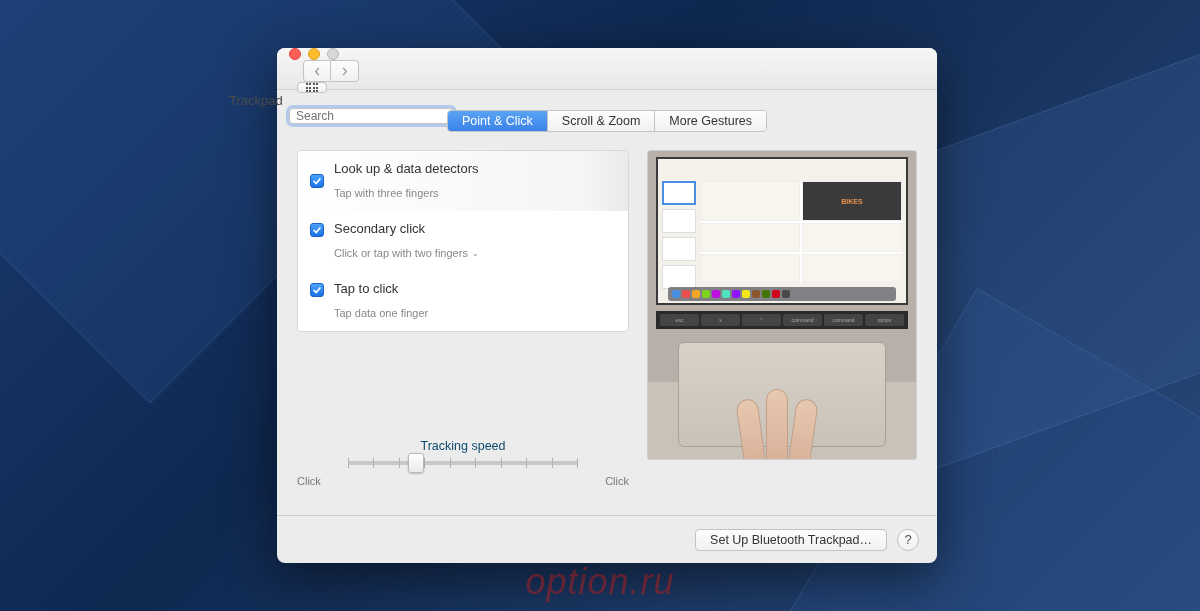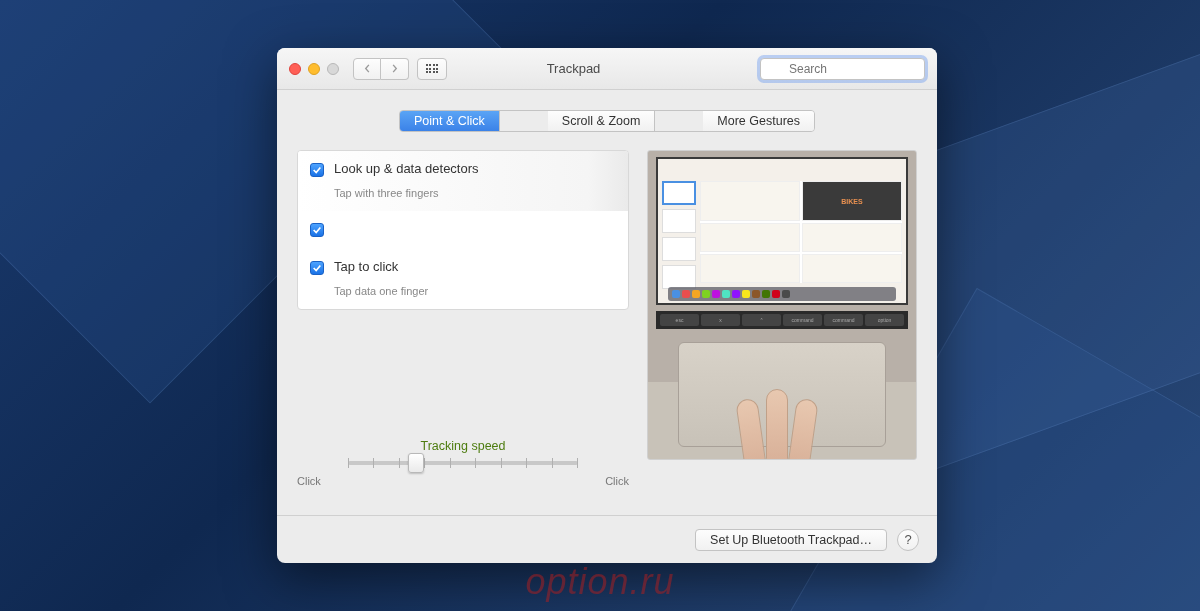--- a/index.html
+++ b/index.html
@@ -13,23 +13,24 @@
 .bg-shape.a { width: 500px; height: 500px; transform: rotate(45deg); top: -200px; left: -100px; }
 .bg-shape.b { width: 400px; height: 400px; transform: rotate(30deg); bottom: -150px; right: -50px; }
 .bg-shape.c { width: 600px; height: 300px; transform: rotate(-20deg); top: 100px; right: -200px; background: rgba(60,100,160,0.25); }
 
 .window {
   position: absolute; left: 277px; top: 48px; width: 660px; height: 515px;
   background: #ececec; border-radius: 8px; box-shadow: 0 15px 50px rgba(0,0,0,0.5);
   display: flex; flex-direction: column;
 }
 .titlebar {
-  height: 42px; display: flex; align-items: center; padding: 0 12px;
+  height: 42px; display: flex; align-items: flex-start; padding: 0 12px;
   border-bottom: 1px solid #d0d0d0; background: linear-gradient(#f6f6f6, #e8e8e8);
   border-radius: 8px 8px 0 0;
+  flex-direction: column;
 }
 .traffic { display: flex; gap: 7px; }
 .tl { width: 12px; height: 12px; border-radius: 50%; }
 .tl.close { background: #ff5f56; border: 0.5px solid #e0443e; }
 .tl.min { background: #ffbd2e; border: 0.5px solid #dea123; }
 .tl.max { background: #d8d8d8; border: 0.5px solid #b8b8b8; }
 .navseg { margin-left: 14px; display: flex; }
 .navbtn {
   width: 28px; height: 22px; background: linear-gradient(#fdfdfd,#f1f1f1);
   border: 1px solid #c3c3c3; display: flex; align-items: center; justify-content: center;
@@ -40,59 +41,59 @@
 .gridbtn {
   margin-left: 8px; width: 30px; height: 22px; background: linear-gradient(#fdfdfd,#f1f1f1);
   border: 1px solid #c3c3c3; border-radius: 4px;
   display: flex; align-items: center; justify-content: center;
 }
 .gridicon { display: grid; grid-template-columns: repeat(4,2px); grid-template-rows: repeat(3,2px); gap: 1.5px; }
 .gridicon span { background: #555; width: 2px; height: 2px; }
 .title { flex: 1; text-align: center; font-size: 13px; color: #4a4a4a; margin-left: -60px; }
 .search {
   width: 165px; height: 22px; border: 1px solid #c3c3c3; border-radius: 4px;
-  background: #fff; display: flex; align-items: center; padding: 0 24px;
+  background: #fff; display: flex; align-items: center; padding: 0 2px;
   box-shadow: 0 0 0 3px rgba(100,150,240,0.4);
 }
 .search svg { width: 11px; height: 11px; margin-right: 4px; }
 .search input { border: 0; outline: 0; font-size: 12px; flex: 1; background: transparent; color: #999; }
 
 .tabrow { display: flex; justify-content: center; margin-top: 20px; }
-.tabseg { display: flex; border-radius: 4px; overflow: hidden; border: 1px solid #c3c3c3; gap: 48px; }
+.tabseg { display: flex; border-radius: 4px; overflow: hidden; border: 1px solid #c3c3c3; }
 .tab {
   padding: 3px 14px; font-size: 12.5px; background: linear-gradient(#fdfdfd,#f1f1f1);
   border-right: 1px solid #c3c3c3; color: #333; cursor: pointer;
 }
 .tab:last-child { border-right: 0; }
 .tab.active { background: linear-gradient(#5aa4f5,#3b82e8); color: #fff; }
 
 .content { display: flex; padding: 18px 20px 0 20px; gap: 18px; flex: 1; }
 
 .leftcol { flex: 1; display: flex; flex-direction: column; }
 .optlist { border: 1px solid #d8d8d8; border-radius: 4px; background: #fff; overflow: hidden; }
 .optrow { display: flex; align-items: flex-start; padding: 10px 14px 12px 12px; gap: 10px; position: relative; }
-.optrow.selected { background: linear-gradient(90deg,#fff 0%, #f5f5f5 88%, #eaeaea 100%); }
+.optrow.selected { background: linear-gradient(90deg,#fff 0%, #f5f5f5 88%, #eaeaea 100%); align-items: center; }
 .optrow.selected::after {
   content: ""; position: absolute; right: -10px; top: 50%; transform: translateY(-50%);
   width: 0; height: 0; border-top: 20px solid transparent; border-bottom: 20px solid transparent;
   border-left: 12px solid #eaeaea;
 }
 .chk {
   width: 14px; height: 14px; border-radius: 3px; background: linear-gradient(#4da3ff,#1a72e6);
   border: 0.5px solid #1a62c6; display: flex; align-items: center; justify-content: center;
   flex-shrink: 0; margin-top: 2px;
 }
 .chk svg { width: 10px; height: 10px; }
 .opttext { display: flex; flex-direction: column; }
 .optlabel { font-size: 13px; color: #333; }
 .optsub { font-size: 11px; color: #888; margin-top: 11px; display: flex; align-items: center; gap: 4px; }
 .chevdown { font-size: 8px; color: #888; }
 
 .speedbox { margin-top: auto; padding-bottom: 28px; text-align: center; }
-.speedlabel { font-size: 12.5px; color: #4d7c0f; margin-bottom: 8px; }
+.speedlabel { font-size: 12.5px; color: #0c4a6e; margin-bottom: 8px; }
 .slider { width: 230px; margin: 0 auto; position: relative; }
 .track { height: 4px; background: #c8c8c8; border-radius: 2px; position: relative; }
 .ticks { position: absolute; top: -3px; left: 0; right: 0; display: flex; justify-content: space-between; }
 .tick { width: 1px; height: 10px; background: #b0b0b0; }
 .thumb {
   position: absolute; top: -8px; left: 26%; width: 16px; height: 20px;
   background: linear-gradient(#fff,#eaeaea); border: 0.5px solid #b8b8b8; border-radius: 3px;
   box-shadow: 0 1px 2px rgba(0,0,0,0.2);
 }
 .slabels { display: flex; justify-content: space-between; font-size: 11px; color: #777; margin-top: 10px; }
@@ -217,20 +218,27 @@
             <span class="optsub">Tap with three fingers</span>
           </div>
         </div>
 
         <div class="optrow">
           <div class="chk">
             <svg viewBox="0 0 12 12">
                 <path d="M2 6 L5 9 L10 3" stroke="#fff" stroke-width="2" fill="none"></path>
               </svg>
           </div>
+          <div class="opttext">
+            <span class="optlabel">Secondary click</span>
+            <span class="optsub">
+              <span>Click or tap with two fingers</span>
+              <span class="chevdown">⌄</span>
+            </span>
+          </div>
         </div>
 
         <div class="optrow">
           <div class="chk">
             <svg viewBox="0 0 12 12">
                 <path d="M2 6 L5 9 L10 3" stroke="#fff" stroke-width="2" fill="none"></path>
               </svg>
           </div>
           <div class="opttext">
             <span class="optlabel">Tap to click</span>

